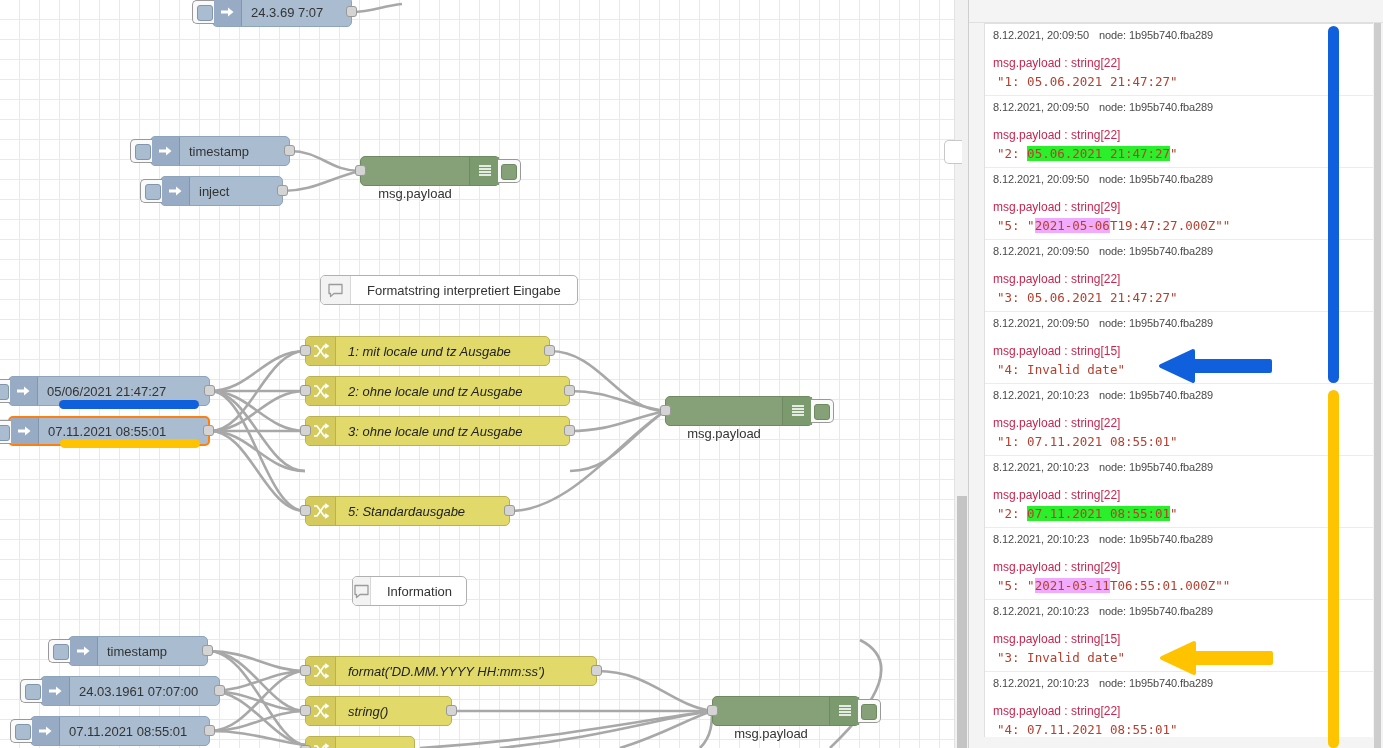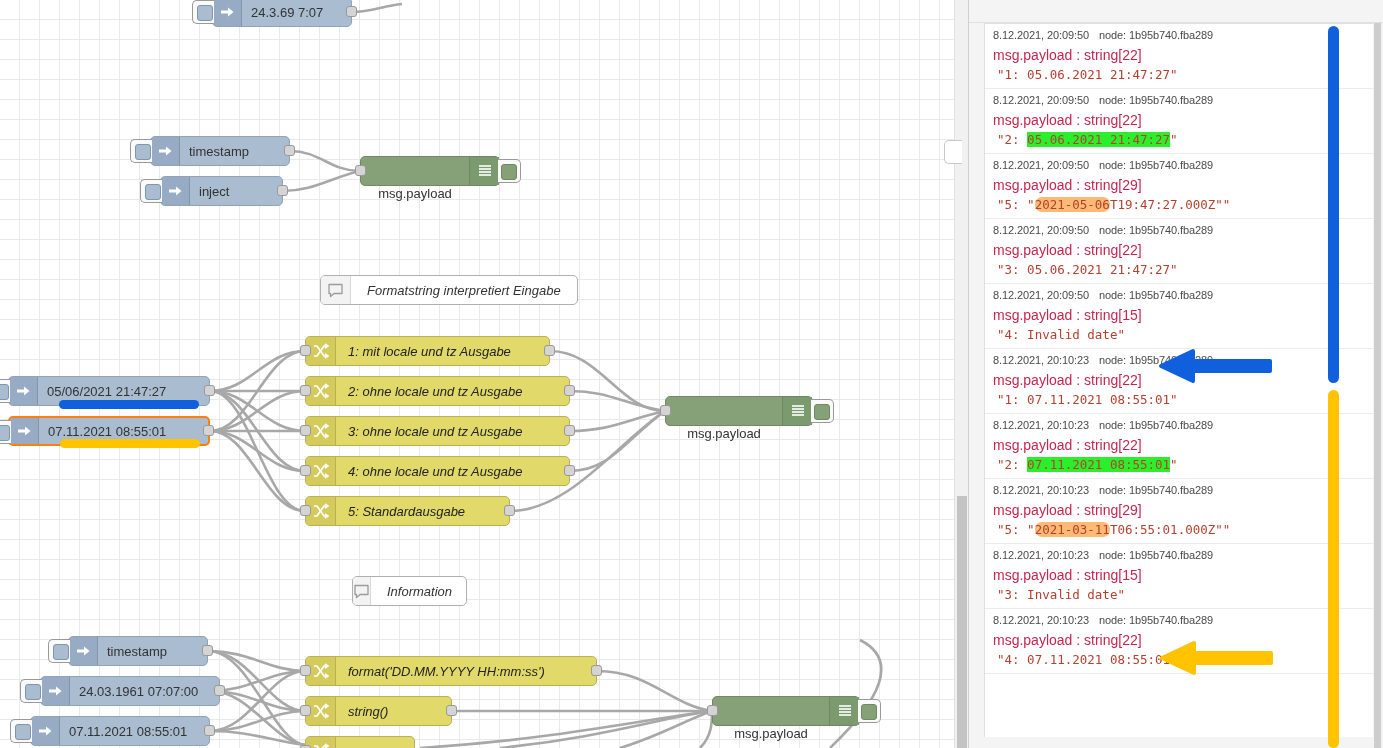--- a/index.html
+++ b/index.html
@@ -98,21 +98,21 @@
     background: #fff; border: 1px solid #b0b0b0;
     border-radius: 5px; height: 30px;
   }
   .n-comment .icon {
     width: 30px; height: 100%;
     background: #f3f3f3;
     border-right: 1px solid #d8d8d8;
     border-radius: 4px 0 0 4px;
     display: flex; align-items: center; justify-content: center;
   }
-  .n-comment .lbl { font-style: italic; color: #333; padding: 0 16px; }
+  .n-comment .lbl { color: #333; padding: 0 16px; }
 
   
   .port {
     position: absolute; width: 11px; height: 11px;
     border-radius: 3px; background: #d4d4d4; border: 1px solid #999;
     top: 50%; margin-top: -6px;
   }
   .port.out { right: -6px; }
   .port.in  { left: -6px; }
 
@@ -150,30 +150,30 @@
     border-bottom: 1px solid #ececec;
     padding: 5px 0 6px 8px;
     background: #fff;
   }
   .msg .meta {
     font-size: 11px; color: #4a4a4a; letter-spacing: -0.1px;
     white-space: nowrap;
   }
   .msg .meta .node-id { margin-left: 10px; }
   .msg .prop {
-    font-size: 14px; color: #c7254e; margin-top: 6px;
+    font-size: 12px; color: #c7254e; margin-top: 15px;
   }
   .msg .val {
     font-family: "DejaVu Sans Mono", monospace;
     font-size: 12.5px; color: #b5402f;
     margin-top: 4px; padding-left: 4px;
     white-space: pre;
   }
   .hl-green { background: #2aef2a; }
-  .hl-orange { background: #fdba74; border-radius: 7px; }
+  .hl-orange { background: #f0abfc; }
 
   
   .sb-track {
     position: absolute; right: 0; top: 23px; width: 10px; height: 725px;
     background: #f4f4f4;
   }
   .sb-thumb {
     position: absolute; left: 1px; top: 0; width: 7px; height: 725px;
     background: #cdcdcd;
   }
@@ -356,35 +356,20 @@
               <path d="M2 13h3l7-10h3"></path>
               <path d="M13 1l3 2-3 2"></path>
               <path d="M13 11l3 2-3 2"></path>
         </g>
           </svg>
       </div>
       <div class="lbl">3: ohne locale und tz Ausgabe</div>
       <div class="port out"></div>
     </div>
 
-    <div class="node n-change" style="left:305px; top:456px; width:265px;">
-      <div class="port in"></div>
-      <div class="icon">
-        <svg width="17" height="17" viewBox="0 0 17 17">
-            <g stroke="#fff" stroke-width="1.7" fill="none">
-          <path d="M2 3h3l7 10h3"></path>
-              <path d="M2 13h3l7-10h3"></path>
-              <path d="M13 1l3 2-3 2"></path>
-              <path d="M13 11l3 2-3 2"></path>
-        </g>
-          </svg>
-      </div>
-      <div class="lbl">4: ohne locale und tz Ausgabe</div>
-      <div class="port out"></div>
-    </div>
 
     <div class="node n-change" style="left:305px; top:496px; width:205px;">
       <div class="port in"></div>
       <div class="icon">
         <svg width="17" height="17" viewBox="0 0 17 17">
             <g stroke="#fff" stroke-width="1.7" fill="none">
           <path d="M2 3h3l7 10h3"></path>
               <path d="M2 13h3l7-10h3"></path>
               <path d="M13 1l3 2-3 2"></path>
               <path d="M13 11l3 2-3 2"></path>

